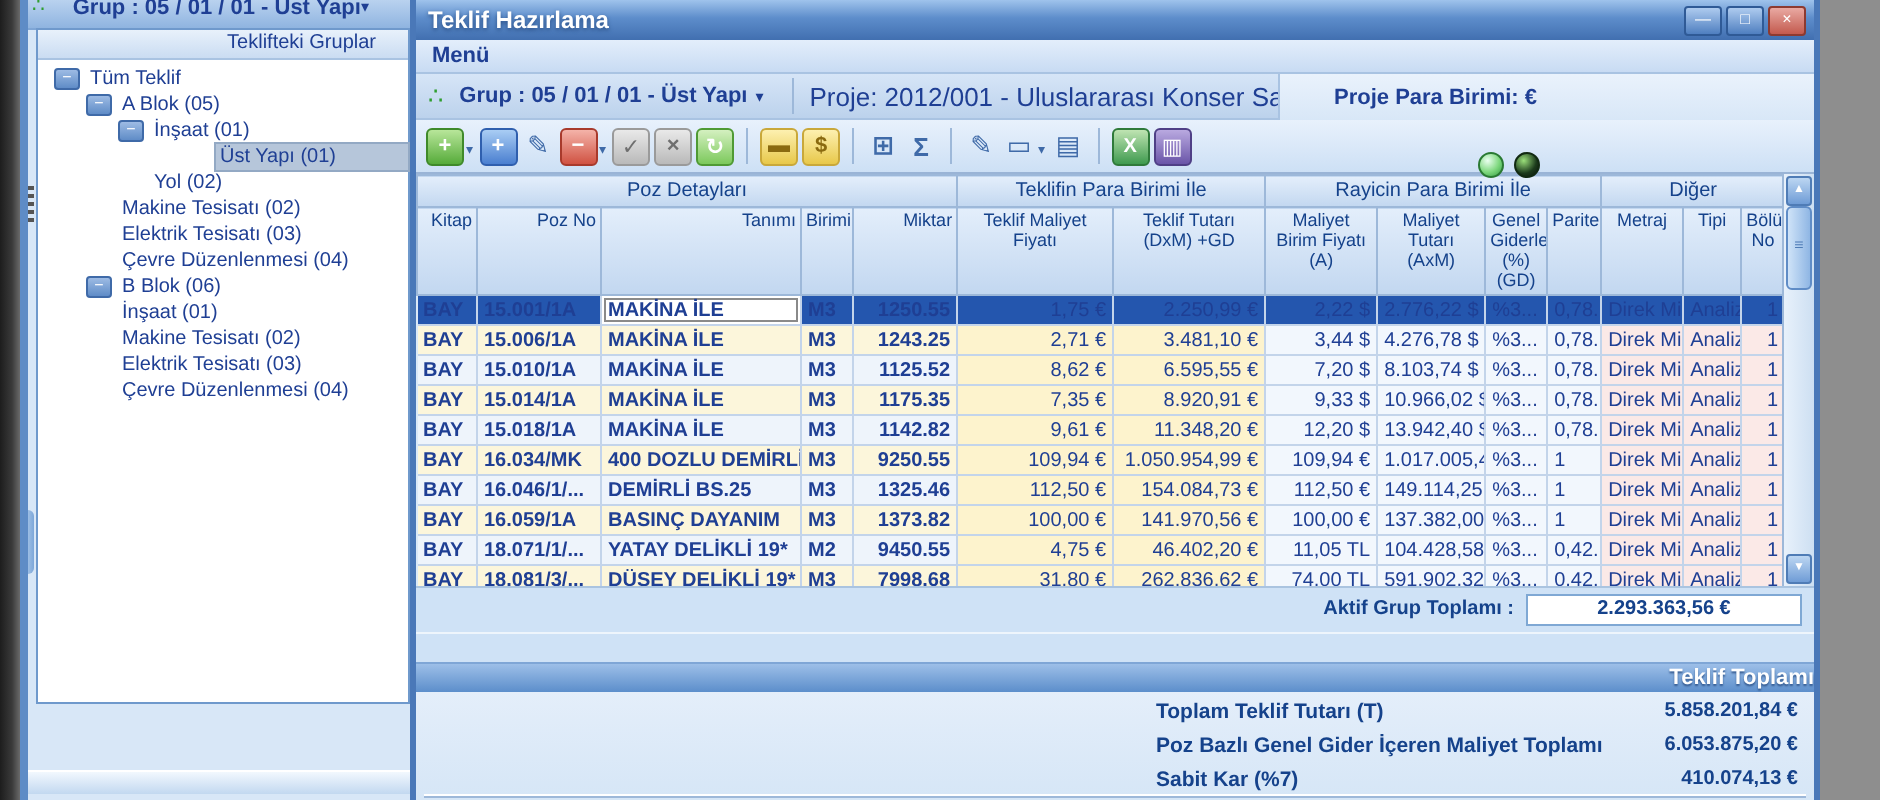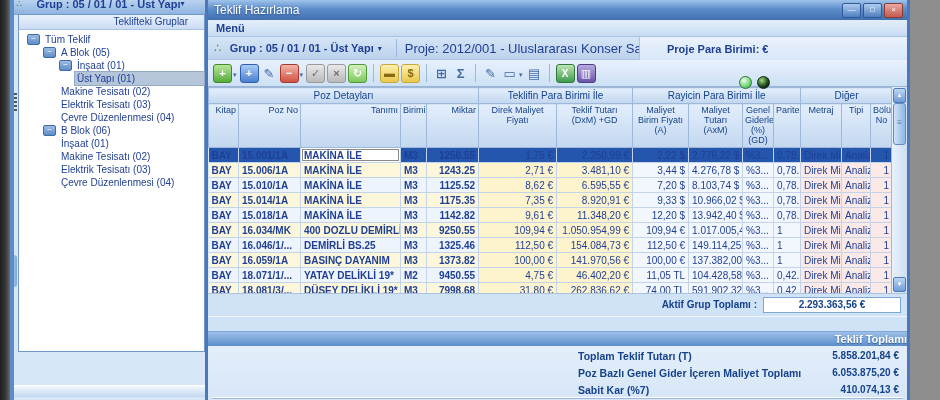--- a/index.html
+++ b/index.html
@@ -39,21 +39,21 @@
     background:linear-gradient(90deg,#bcd5f0,#7da7d9);}
   #back-footer-band{position:absolute;left:0;right:0;top:385px;height:11px;
     background:linear-gradient(#f2f8fe,#c2d8f0);border-top:1px solid #fff;}
 
   
   #main-window{position:absolute;left:205px;top:0;width:705px;height:400px;
     box-sizing:border-box;border-left:3px solid #4a78b8;border-right:3px solid #4a78b8;
     background:#cfe2f6;}
   #titlebar{height:20px;background:linear-gradient(#9fc3ec,#5d8dcb 45%,#416fb0);
     display:flex;align-items:center;position:relative;}
-  #title-text{font-size:12px;font-weight:normal;color:#fff;padding-left:6px;
+  #title-text{font-size:12px;font-weight:bold;color:#fff;padding-left:6px;
     text-shadow:0 1px 2px #2a4f86;}
   #win-controls{position:absolute;right:4px;top:3px;display:flex;gap:2px;}
   .wbtn{width:17px;height:13px;border-radius:2px;border:1px solid #2f5globals;}
   .wbtn{border:1px solid #2f5a96;background:linear-gradient(#aecbef,#4f7fc0);
     color:#fff;font-size:8px;line-height:11px;text-align:center;}
   .wbtn.close{background:linear-gradient(#e9a9a2,#c35a4e);border-color:#8d3a30;}
   #menubar{height:16px;background:linear-gradient(#e3eefb,#c8dbf3);
     border-bottom:1px solid #a9c3e2;display:flex;align-items:center;}
   #menu-item{font-size:11px;font-weight:bold;color:#1f3f94;padding:0 8px;}
   #infobar{height:22px;background:linear-gradient(#d6e5f7,#bcd2ec);
@@ -152,22 +152,25 @@
           <span class="lbl">Tüm Teklif</span>
         </div>
         <div class="tree-item" style="padding-left: 24px;">
           <span class="tree-box">−</span>
           <span class="lbl">A Blok (05)</span>
         </div>
         <div class="tree-item" style="padding-left: 40px;">
           <span class="tree-box">−</span>
           <span class="lbl">İnşaat (01)</span>
         </div>
-        <div class="tree-item selected" style="padding-left: 56px;">
+        <div class="tree-item selected" style="padding-left: 56px; margin-left: 33px;">
           <span class="lbl">Üst Yapı (01)</span>
+        </div>
+        <div class="tree-item" style="padding-left: 56px;">
+          <span class="lbl">Yol (02)</span>
         </div>
         <div class="tree-item" style="padding-left: 40px;">
           <span class="lbl">Makine Tesisatı (02)</span>
         </div>
         <div class="tree-item" style="padding-left: 40px;">
           <span class="lbl">Elektrik Tesisatı (03)</span>
         </div>
         <div class="tree-item" style="padding-left: 40px;">
           <span class="lbl">Çevre Düzenlenmesi (04)</span>
         </div>
@@ -270,21 +273,21 @@
             <th colspan="2">Teklifin Para Birimi İle</th>
             <th colspan="4">Rayicin Para Birimi İle</th>
             <th colspan="3">Diğer</th>
           </tr>
           <tr class="hdr">
             <th class="la">Kitap</th>
             <th class="la">Poz No</th>
             <th class="la">Tanımı</th>
             <th class="la">Birimi</th>
             <th class="la">Miktar</th>
-            <th>Direk Maliyet Fiyatı</th>
+            <th>Teklif Maliyet Fiyatı</th>
             <th>Teklif Tutarı (DxM) +GD</th>
             <th>Maliyet Birim Fiyatı (A)</th>
             <th>Maliyet Tutarı (AxM)</th>
             <th>Genel Giderler (%) (GD)</th>
             <th>Parite</th>
             <th>Metraj</th>
             <th>Tipi</th>
             <th>Bölüm No</th>
           </tr>
         </thead>

